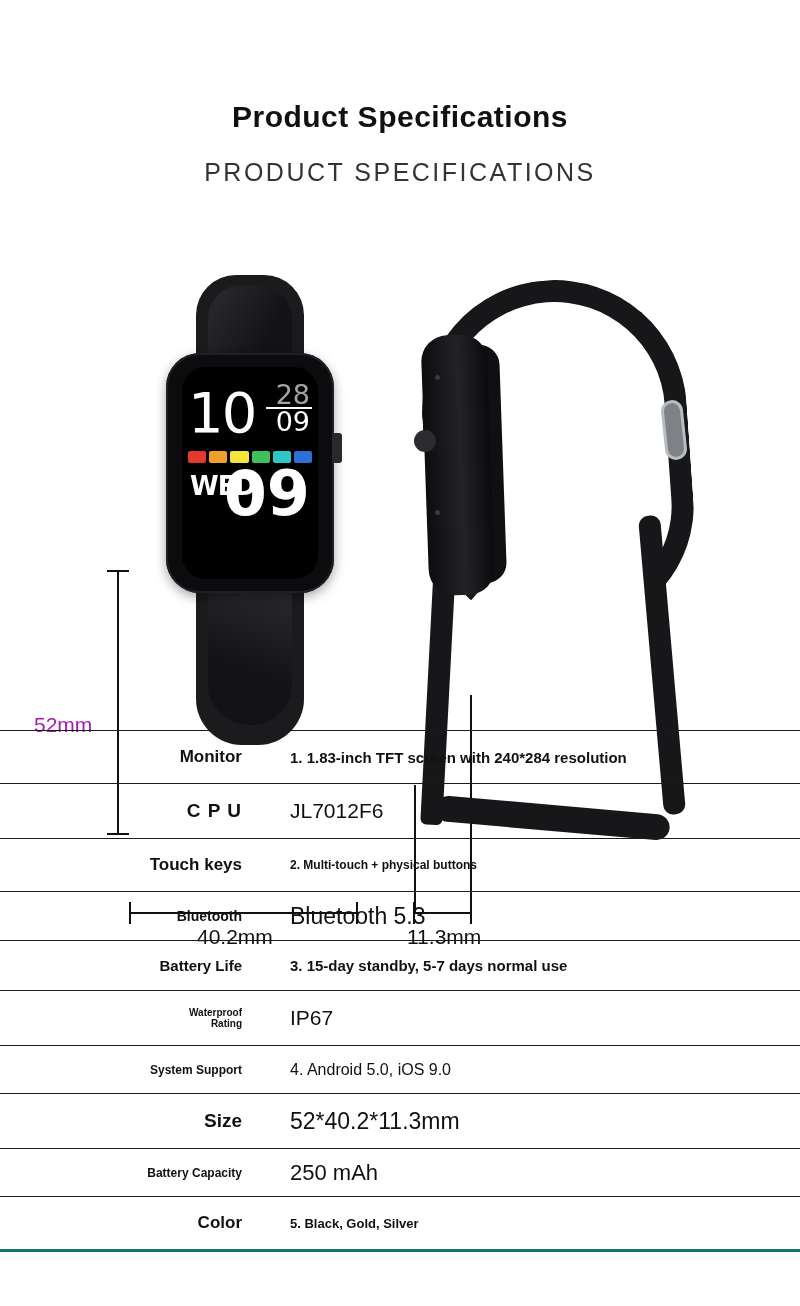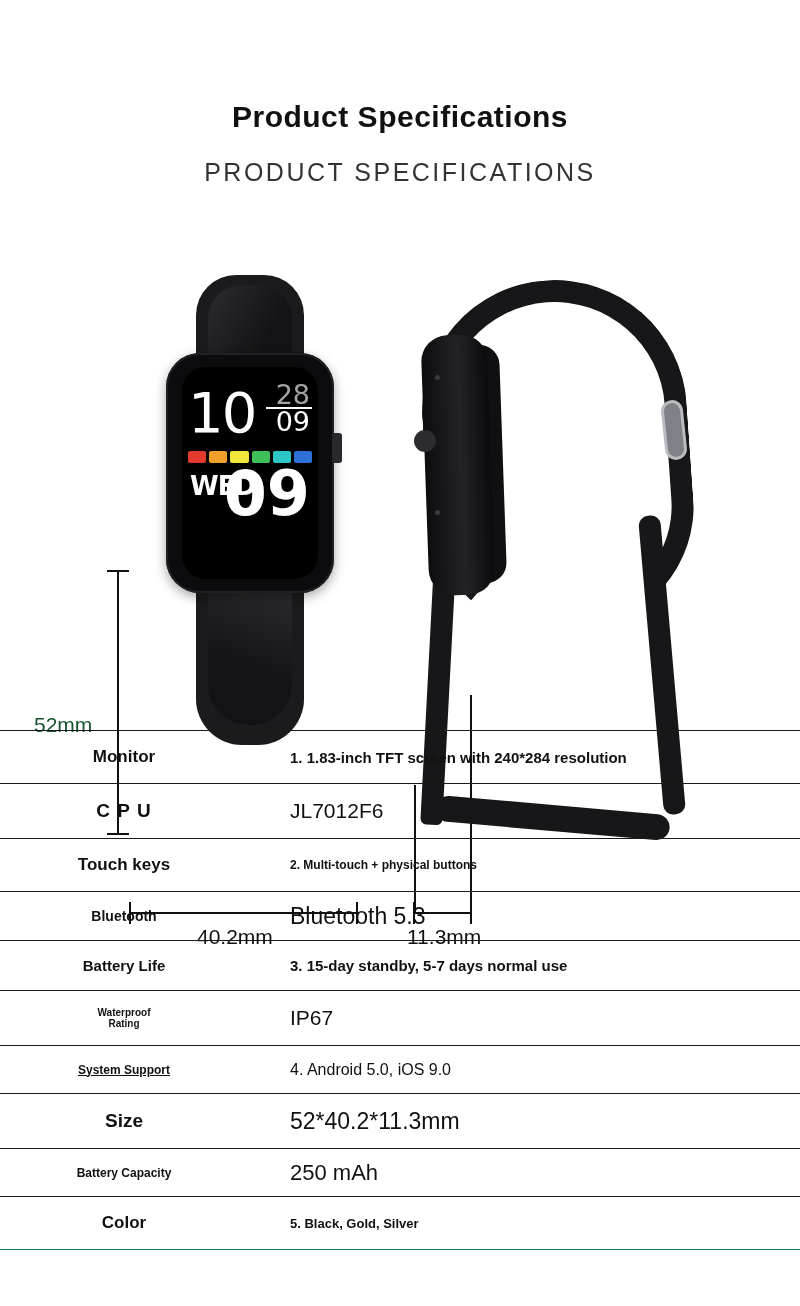--- a/index.html
+++ b/index.html
@@ -27,21 +27,21 @@
     color: #333;
   }
 
   
   .diagram { position: absolute; left: 0; top: 255px; width: 800px; height: 455px; }
 
   
   .dim-v { position: absolute; left: 117px; top: 315px; width: 2px; height: 265px; background: #111; }
   .dim-v-cap-top { position: absolute; left: 107px; top: 315px; width: 22px; height: 2px; background: #111; }
   .dim-v-cap-bot { position: absolute; left: 107px; top: 578px; width: 22px; height: 2px; background: #111; }
-  .dim-v-label { position: absolute; left: 34px; top: 458px; font-size: 21px; color: #14532d; }
+  .dim-v-label { position: absolute; left: 34px; top: 458px; font-size: 21px; color: #a21caf; }
 
   
   .dim-h { position: absolute; left: 130px; top: 657px; width: 228px; height: 2px; background: #111; }
   .dim-h-cap-l { position: absolute; left: 129px; top: 647px; width: 2px; height: 22px; background: #111; }
   .dim-h-cap-r { position: absolute; left: 356px; top: 647px; width: 2px; height: 22px; background: #111; }
   .dim-h-label { position: absolute; left: 197px; top: 670px; font-size: 21px; color: #111; }
 
   
   .dim-h2 { position: absolute; left: 414px; top: 657px; width: 58px; height: 2px; background: #111; }
   .dim-h2-cap-l { position: absolute; left: 413px; top: 647px; width: 2px; height: 22px; background: #111; }
@@ -161,25 +161,25 @@
     border-collapse: collapse;
   }
   .spec-table tr { height: 48px; }
   .spec-table td {
     border-bottom: 1px solid #1a1a1a;
     vertical-align: middle;
     padding: 0;
   }
   .spec-table tr:first-child td { border-top: 1px solid #1a1a1a; }
   td.k {
-    width: 248px; text-align: center; padding: 16px 6px;
+    width: 248px; text-align: right; padding: 16px 6px;
     color: #111;
   }
   td.v { padding-left: 42px; color: #111; margin-top: 47px; }
-  .last-row td { border-bottom: 1px solid #0f766e; }
+  .last-row td { border-bottom: 3px solid #0f766e; }
 </style>
 </head>
 <body>
 
 <div class="page">
 
   <div class="title-main">Product Specifications</div>
   <div class="title-sub">PRODUCT SPECIFICATIONS</div>
 
   <div class="diagram">
@@ -259,21 +259,21 @@
         </tr>
         <tr>
           <td class="k" style="font-size: 15px; font-weight: bold; letter-spacing: 0px;">Battery Life</td>
           <td class="v" style="font-size: 15px; font-weight: bold;">3. 15-day standby, 5-7 days normal use</td>
         </tr>
         <tr>
           <td class="k" style="font-size: 10px; font-weight: bold; letter-spacing: 0px;">Waterproof<br>Rating</td>
           <td class="v" style="font-size: 21px; font-weight: normal;">IP67</td>
         </tr>
         <tr>
-          <td class="k" style="font-size: 12px; font-weight: bold; letter-spacing: 0px; text-decoration: underline;">System Support</td>
+          <td class="k" style="font-size: 12px; font-weight: bold; letter-spacing: 0px;">System Support</td>
           <td class="v" style="font-size: 16px; font-weight: normal;">4. Android 5.0, iOS 9.0</td>
         </tr>
         <tr>
           <td class="k" style="font-size: 19px; font-weight: bold; letter-spacing: 0px;">Size</td>
           <td class="v" style="font-size: 23px; font-weight: normal;">52*40.2*11.3mm</td>
         </tr>
         <tr>
           <td class="k" style="font-size: 12px; font-weight: bold; letter-spacing: 0px;">Battery Capacity</td>
           <td class="v" style="font-size: 22px; font-weight: normal;">250 mAh</td>
         </tr>

